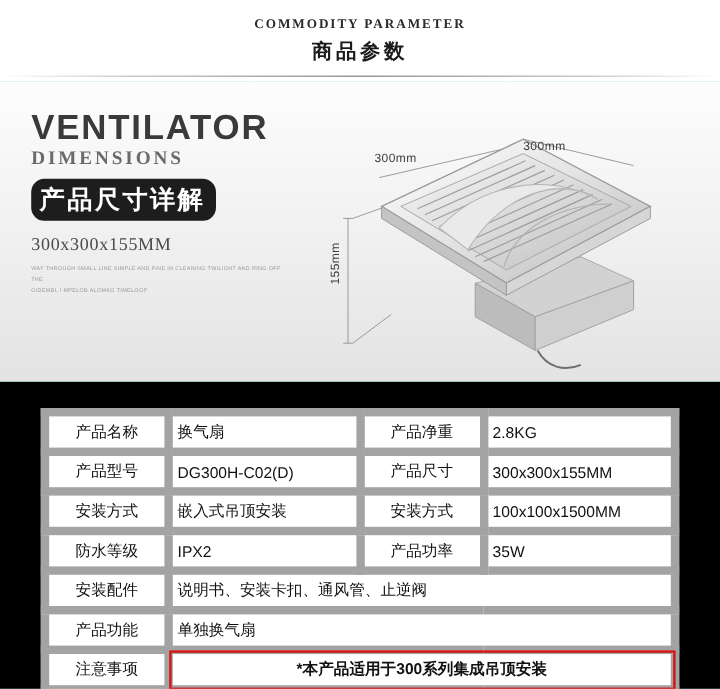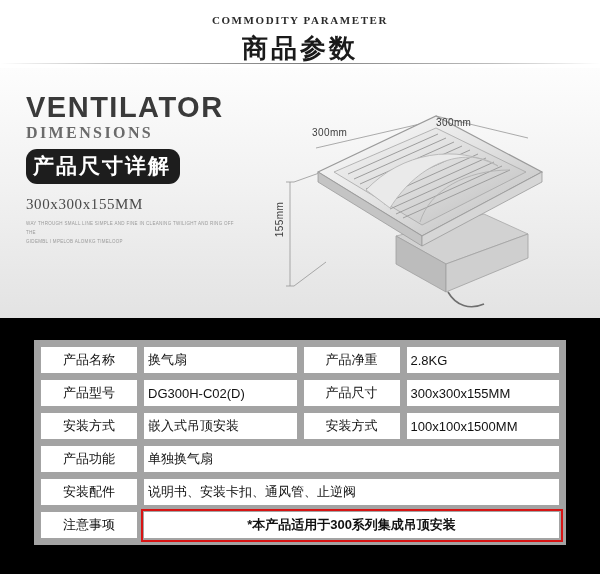--- a/index.html
+++ b/index.html
@@ -30,21 +30,21 @@
   .header-en {
     font-family: "Liberation Serif", serif;
     font-size: 11px;
     letter-spacing: 1.6px;
     color: #2b2b2b;
     font-weight: bold;
     padding-top: 14px;
   }
   .header-cn {
     font-family: "Liberation Serif", serif;
-    font-size: 26px;
+    font-size: 17px;
     font-weight: bold;
     color: #1a1a1a;
     letter-spacing: 3px;
     margin-top: 5px;
   }
   .header-rule {
     position: absolute;
     left: 0;
     right: 0;
     bottom: 4px;
@@ -282,26 +282,32 @@
         <td class="lbl">产品尺寸</td>
         <td class="val">300x300x155MM</td>
       </tr>
       <tr>
         <td class="lbl">安装方式</td>
         <td class="val">嵌入式吊顶安装</td>
         <td class="lbl">安装方式</td>
         <td class="val">100x100x1500MM</td>
       </tr>
       <tr>
+        <td class="lbl">防水等级</td>
+        <td class="val">IPX2</td>
+        <td class="lbl">产品功率</td>
+        <td class="val">35W</td>
+      </tr>
+      <tr>
+        <td class="lbl">安装配件</td>
+        <td class="val-wide" colspan="3">说明书、安装卡扣、通风管、止逆阀</td>
+      </tr>
+      <tr>
         <td class="lbl">产品功能</td>
         <td class="val-wide" colspan="3">单独换气扇</td>
-      </tr>
-      <tr>
-        <td class="lbl">安装配件</td>
-        <td class="val-wide" colspan="3">说明书、安装卡扣、通风管、止逆阀</td>
       </tr>
       <tr>
         <td class="lbl">注意事项</td>
         <td class="note-val red-box" colspan="3">*本产品适用于300系列集成吊顶安装</td>
       </tr>
     </tbody>
       </table>
   </div>
 
 </div>

